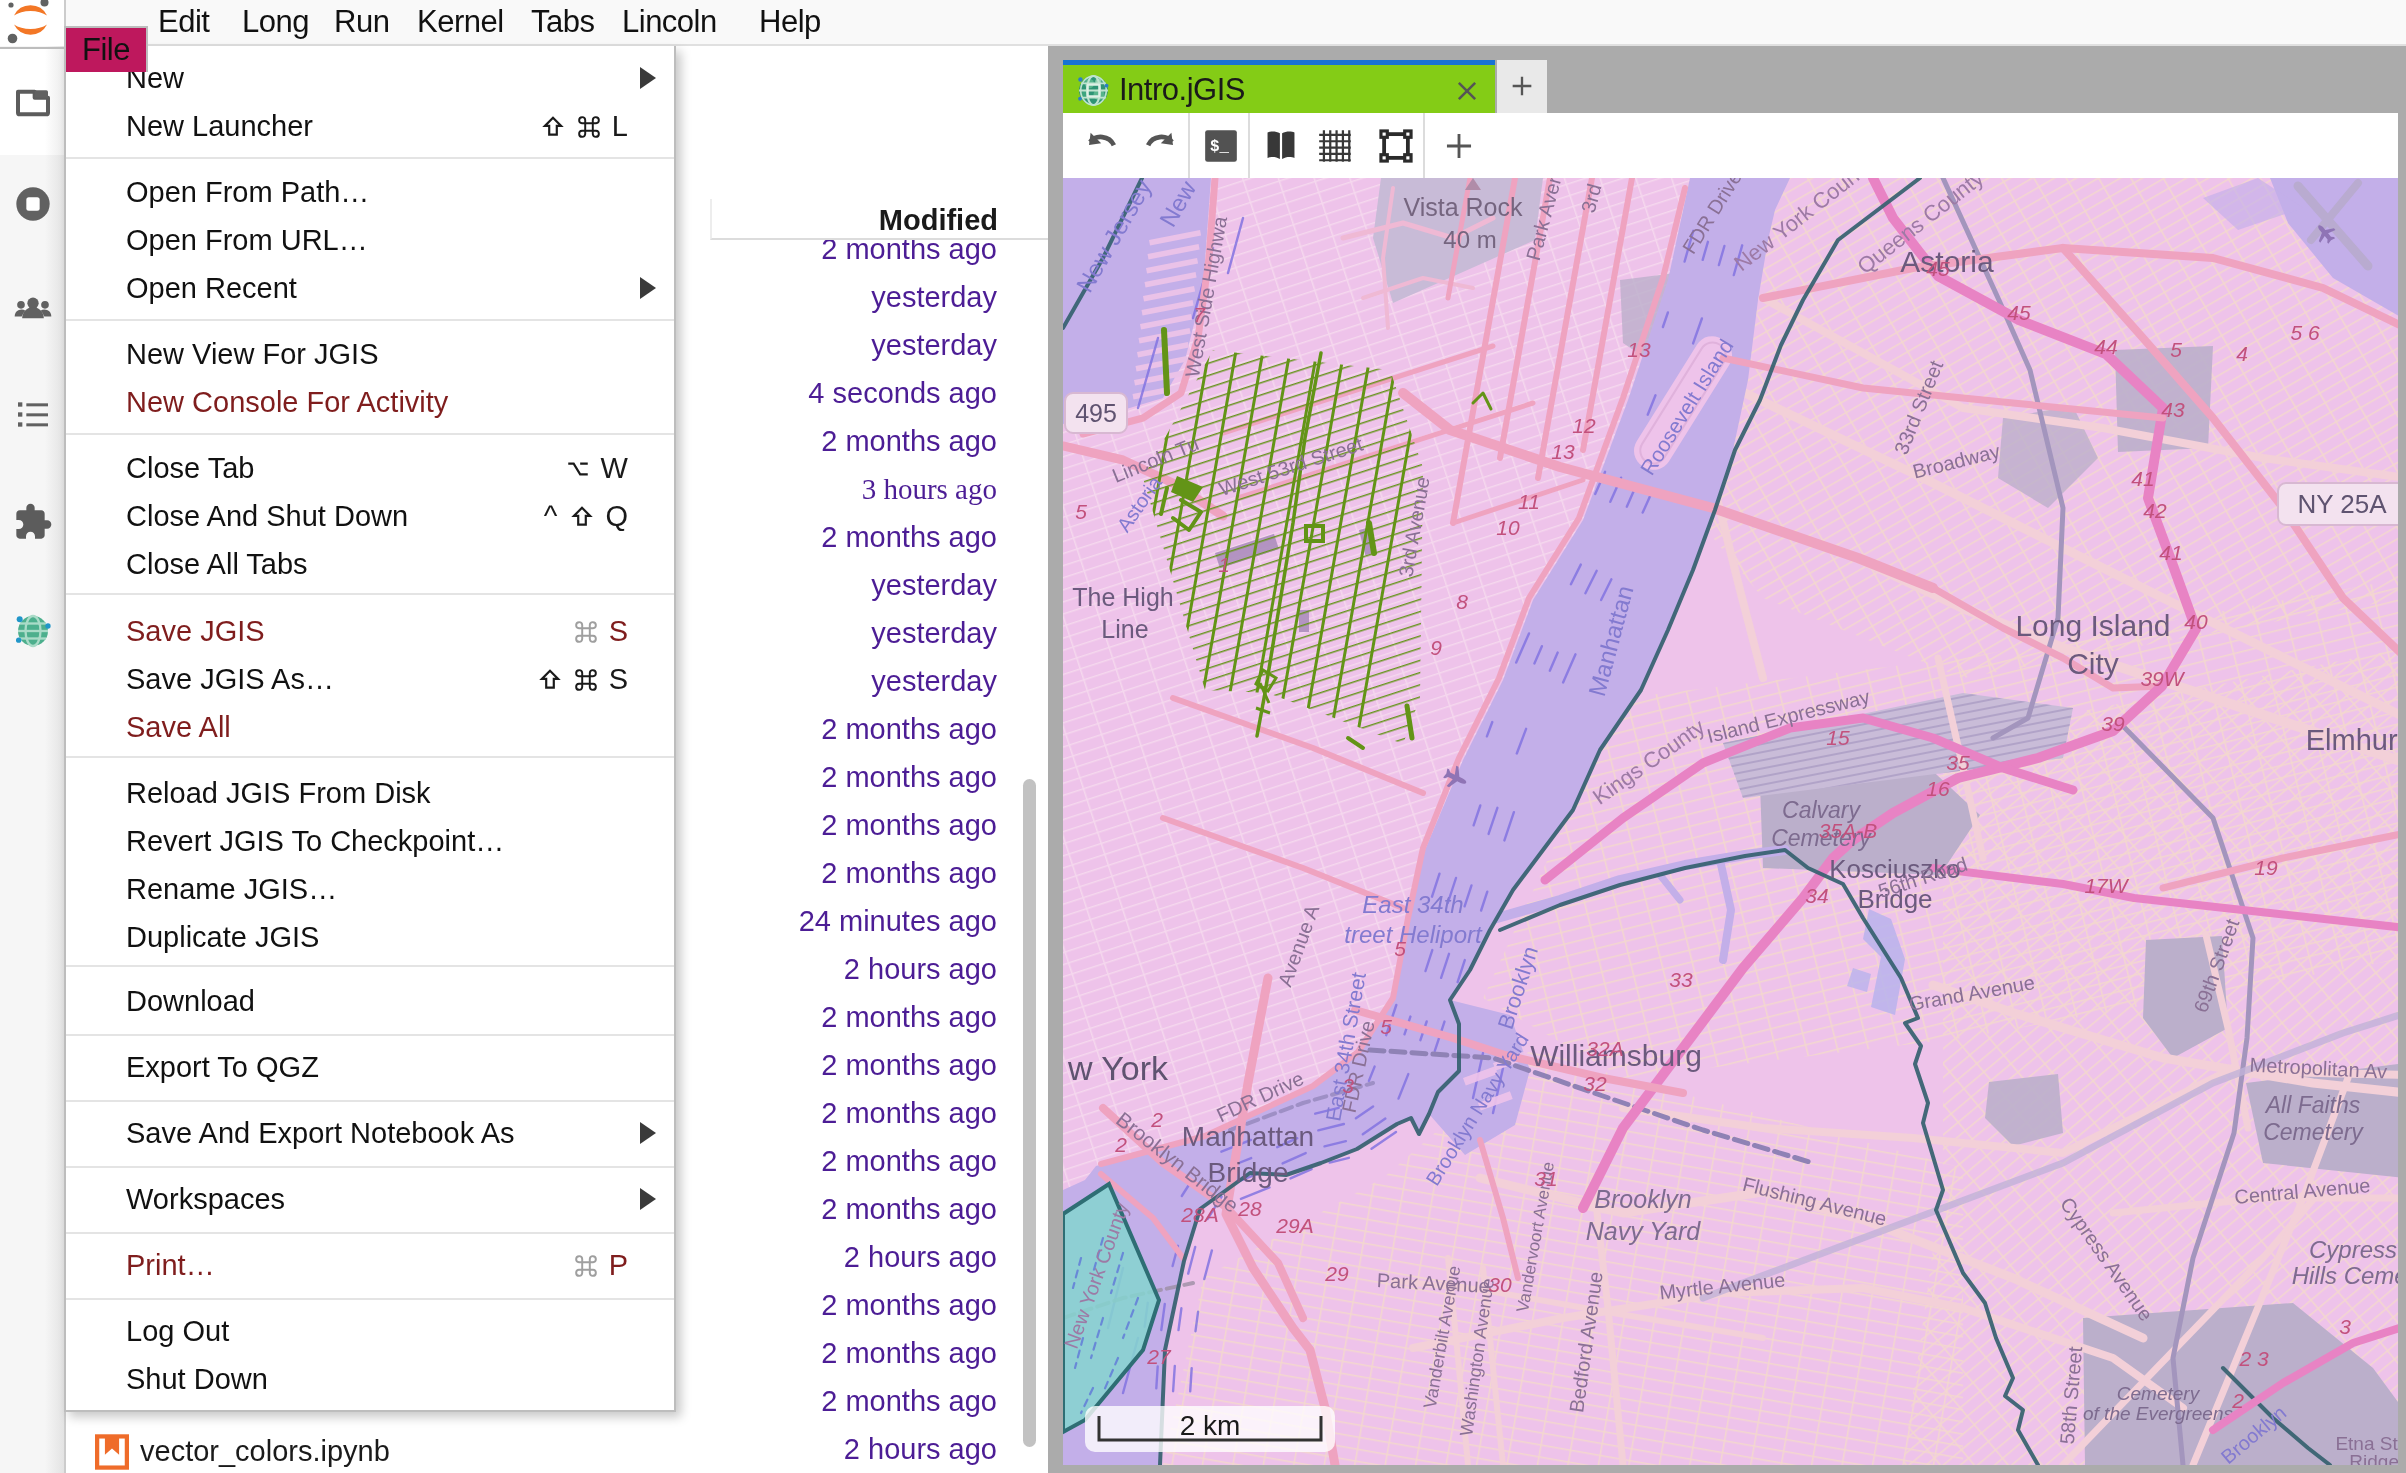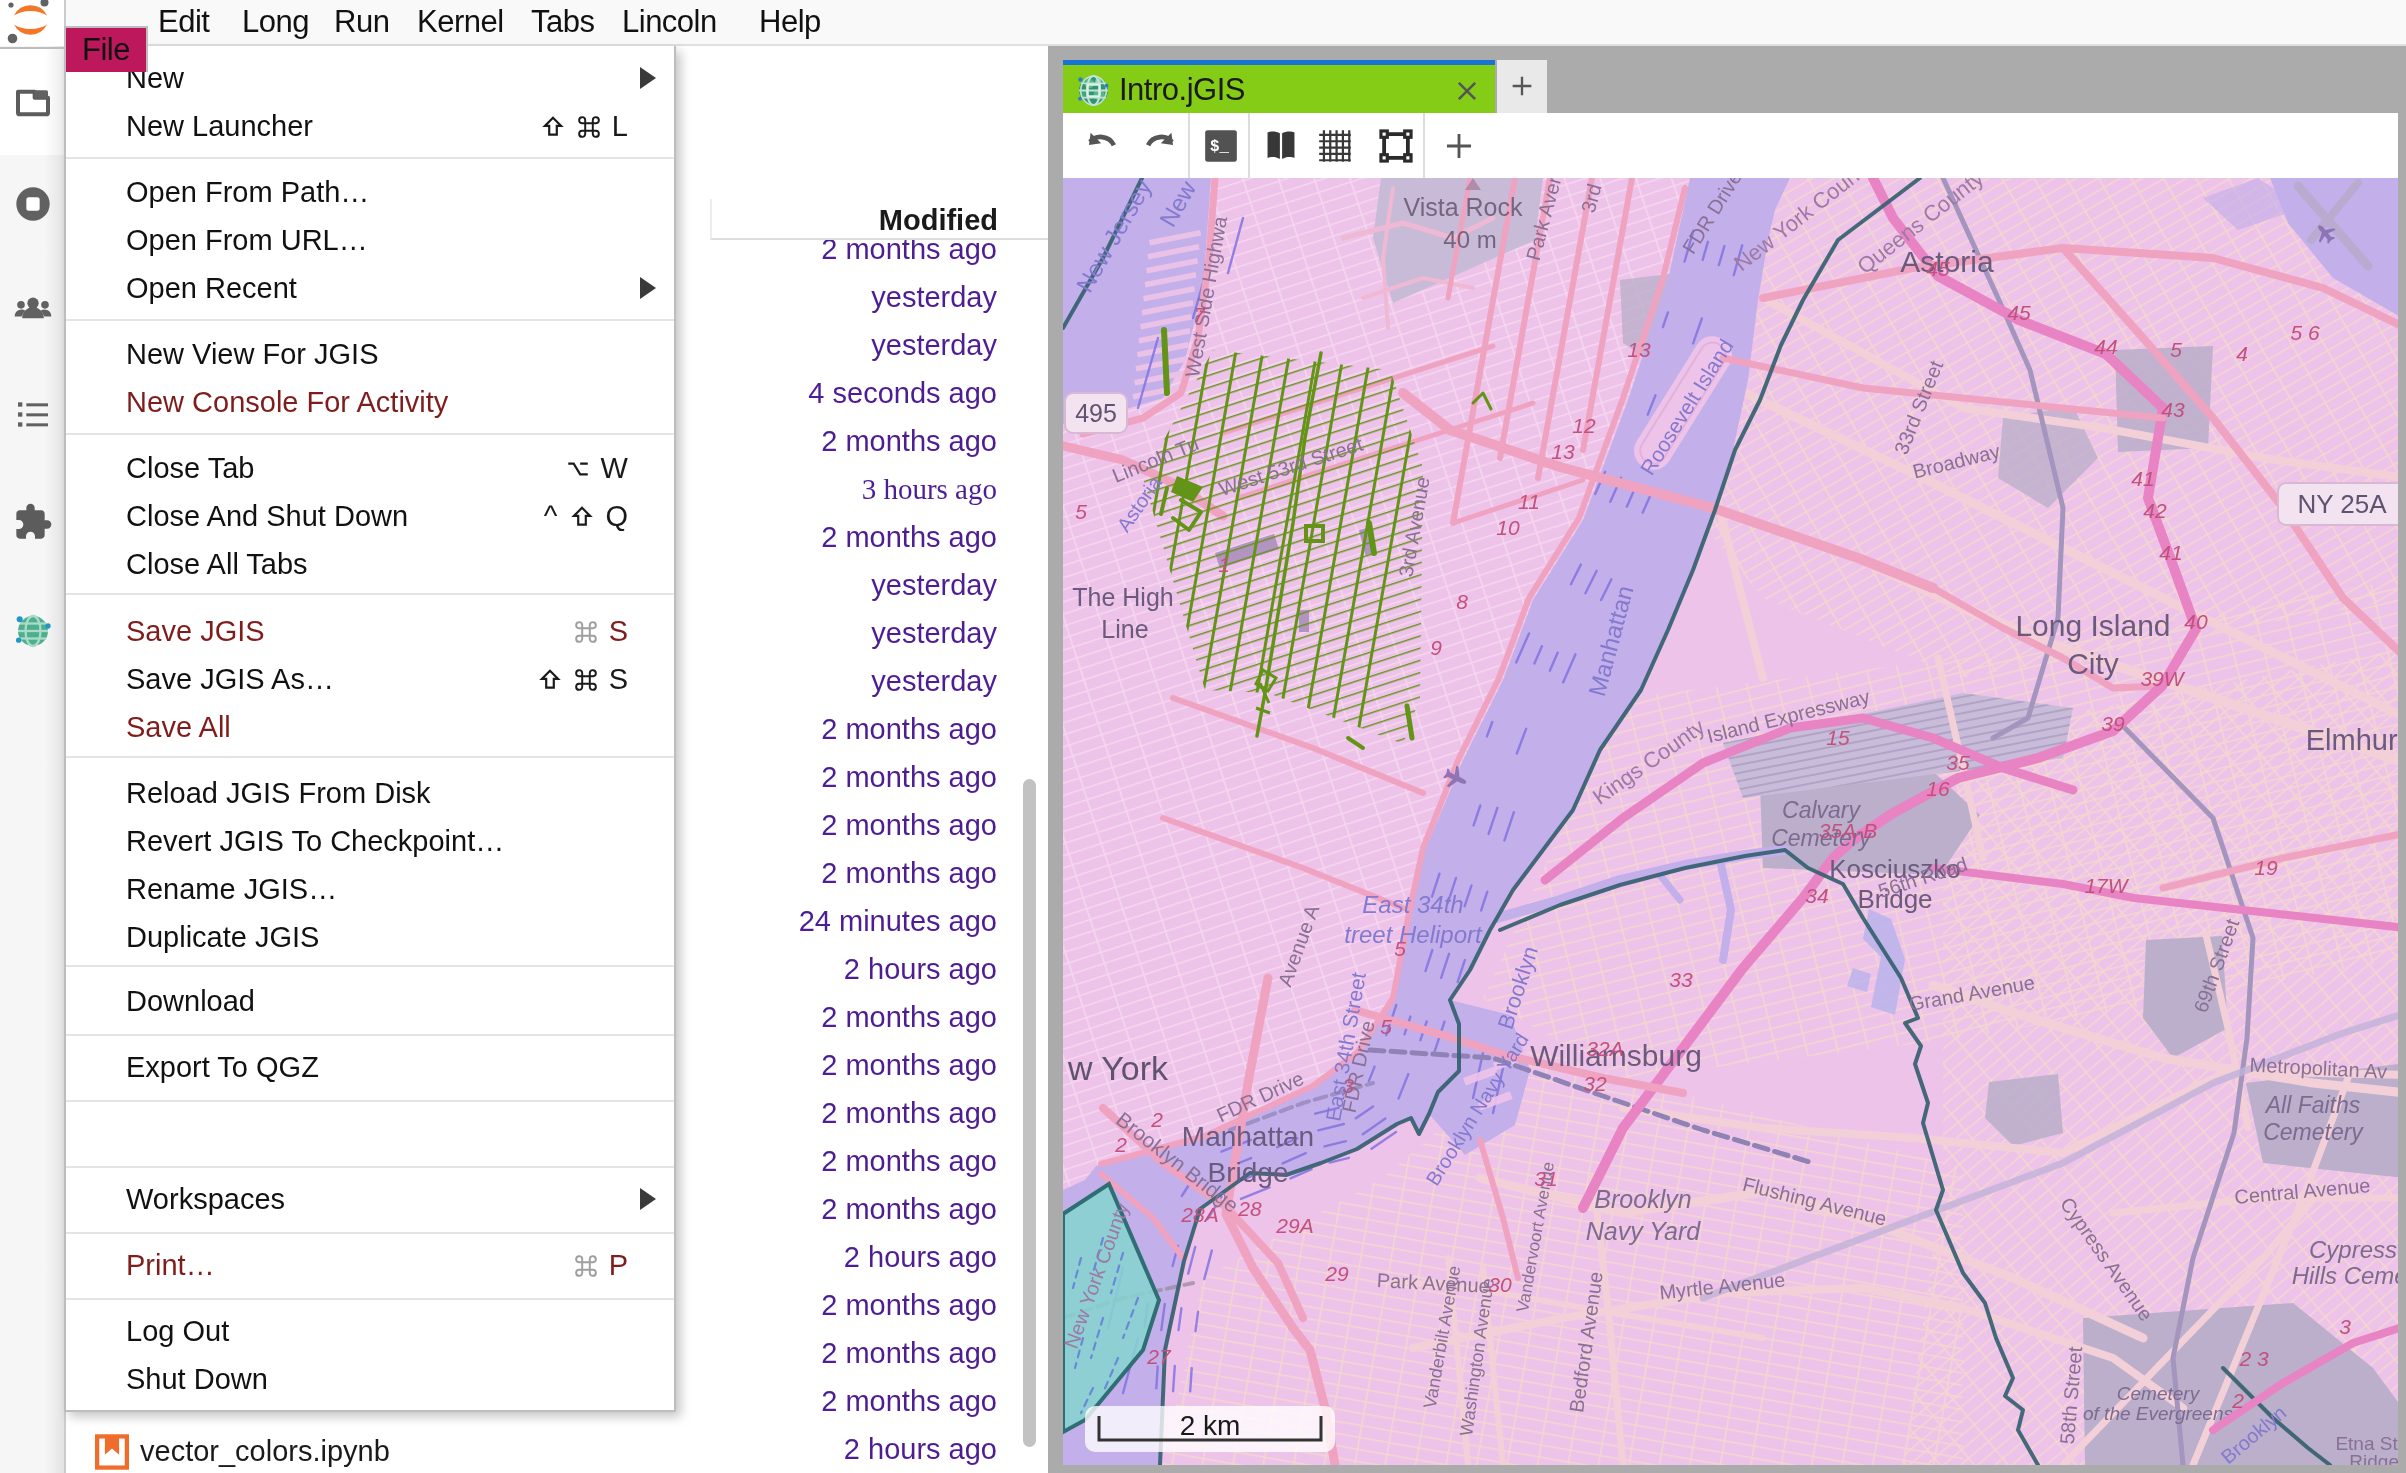--- a/index.html
+++ b/index.html
@@ -690,20 +690,24 @@
     </div>
   <div class="dsep" style="top:919px;"></div>
   <div class="ditem" style="top:931px;">
       <span class="lbl">Download</span>
     </div>
   <div class="dsep" style="top:988px;"></div>
   <div class="ditem" style="top:997px;">
       <span class="lbl">Export To QGZ</span>
     </div>
   <div class="dsep" style="top:1054px;"></div>
+  <div class="ditem" style="top:1063px;">
+      <span class="lbl">Save And Export Notebook As</span>
+      <span class="subarrow"></span>
+    </div>
   <div class="dsep" style="top:1120px;"></div>
   <div class="ditem" style="top:1129px;">
       <span class="lbl">Workspaces</span>
       <span class="subarrow"></span>
     </div>
   <div class="dsep" style="top:1186px;"></div>
   <div class="ditem dis" style="top:1195px;">
       <span class="lbl">Print…</span>
       <span class="sc"><svg width="26" height="26" viewBox="0 0 24 24">
           <path d="M8.5 8.5 H15.5 V15.5 H8.5 Z M8.5 8.5 H5.5 A2.8 2.8 0 1 1 8.5 5.5 Z M15.5 8.5 V5.5 A2.8 2.8 0 1 1 18.5 8.5 Z M15.5 15.5 H18.5 A2.8 2.8 0 1 1 15.5 18.5 Z M8.5 15.5 V18.5 A2.8 2.8 0 1 1 5.5 15.5 Z" fill="none" stroke="#9f9f9f" stroke-width="1.8"></path>

